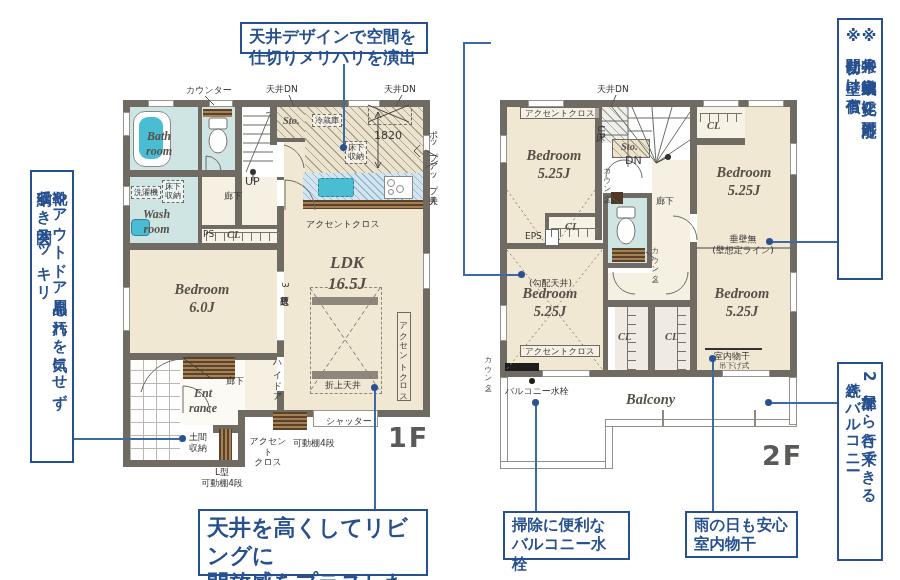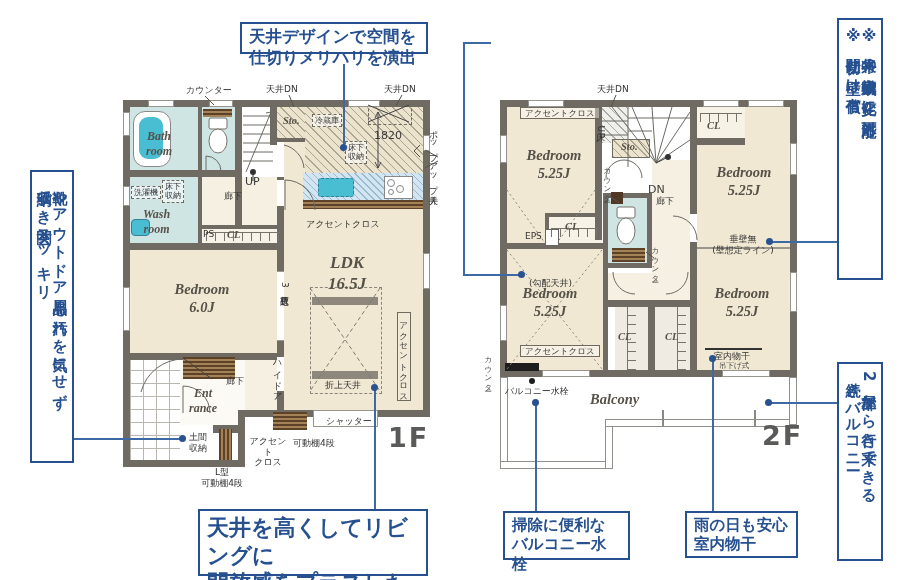--- a/index.html
+++ b/index.html
@@ -268,21 +268,21 @@
       <span class="lb" style="left: 326px; top: 416px;">シャッター</span>
       <span class="lb" style="left: 325px; top: 380px;">折上天井</span>
       <span class="lb v sbox" style="left: 397px; top: 312px;">アクセントクロス</span>
       <span class="lb big" style="left: 388px; top: 422px;">1F</span>
       <span class="lb" style="left: 597px; top: 84px;">天井DN</span>
       <span class="lb sbox2" style="left: 520px; top: 107px;">アクセントクロス</span>
       <span class="lb room room-md" style="left: 516px; top: 146px; width: 76px;">Bedroom
 5.25J</span>
       <span class="lb v" style="left: 595px; top: 125px;">床UP</span>
       <span class="lb room room-sm" style="left: 621px; top: 140px;">Sto.</span>
-      <span class="lb dim" style="left: 648px; top: 155px; margin-top: 29px;">DN</span>
+      <span class="lb dim" style="left: 625px; top: 155px;">DN</span>
       <span class="lb v tiny" style="left: 602px; top: 162px;">カウンター</span>
       <span class="lb" style="left: 656px; top: 196px;">廊下</span>
       <span class="lb room room-sm" style="left: 707px; top: 119px;">CL</span>
       <span class="lb room room-md" style="left: 706px; top: 163px; width: 76px;">Bedroom
 5.25J</span>
       <span class="lb" style="left: 525px; top: 231px;">EPS</span>
       <span class="lb" style="left: 529px; top: 249px; margin-top: 29px;">(勾配天井)</span>
       <span class="lb room room-sm" style="left: 565px; top: 220px;">CL</span>
       <span class="lb c" style="left: 702px; top: 234px; width: 82px;">垂壁無
 (壁想定ライン)</span>
@@ -291,22 +291,22 @@
 5.25J</span>
       <span class="lb sbox2" style="left: 520px; top: 345px;">アクセントクロス</span>
       <span class="lb v tiny" style="left: 483px; top: 351px;">カウンター</span>
       <span class="lb" style="left: 505px; top: 386px;">バルコニー水栓</span>
       <span class="lb room room-sm" style="left: 618px; top: 330px;">CL</span>
       <span class="lb room room-sm" style="left: 665px; top: 330px;">CL</span>
       <span class="lb room room-md" style="left: 704px; top: 284px; width: 76px;">Bedroom
 5.25J</span>
       <span class="lb" style="left: 714px; top: 351px;">室内物干</span>
       <span class="lb tiny" style="left: 719px; top: 362px;">吊下げ式</span>
-      <span class="lb room room-md" style="left: 590px; top: 390px;">Balcony</span>
-      <span class="lb big" style="left: 762px; top: 420px; text-align: right;">2F</span>
+      <span class="lb room room-md" style="left: 626px; top: 390px;">Balcony</span>
+      <span class="lb big" style="left: 762px; top: 440px; text-align: right;">2F</span>
     </div>
 
   <div class="conn" style="left:343px;top:64px;width:2px;height:84px"></div>
     <div class="cdot" style="left:340px;top:144px"></div>
   <div class="conn" style="left:463px;top:42px;width:28px;height:2px"></div>
   <div class="conn" style="left:463px;top:42px;width:2px;height:234px"></div>
   <div class="conn" style="left:463px;top:274px;width:60px;height:2px"></div>
     <div class="cdot" style="left:518px;top:271px"></div>
   <div class="conn" style="left:74px;top:438px;width:108px;height:2px"></div>
     <div class="cdot" style="left:179px;top:435px"></div>

